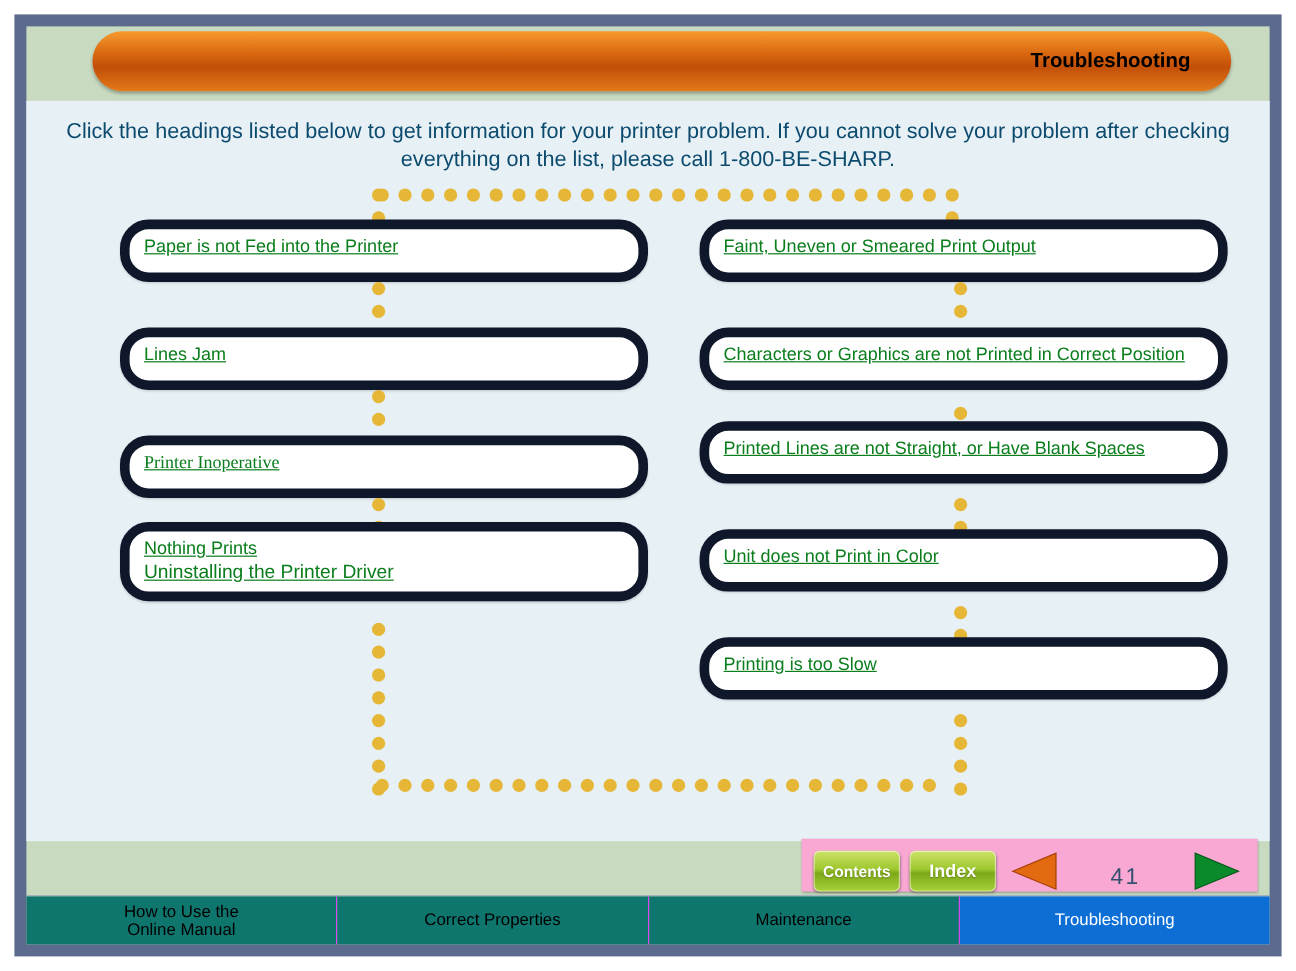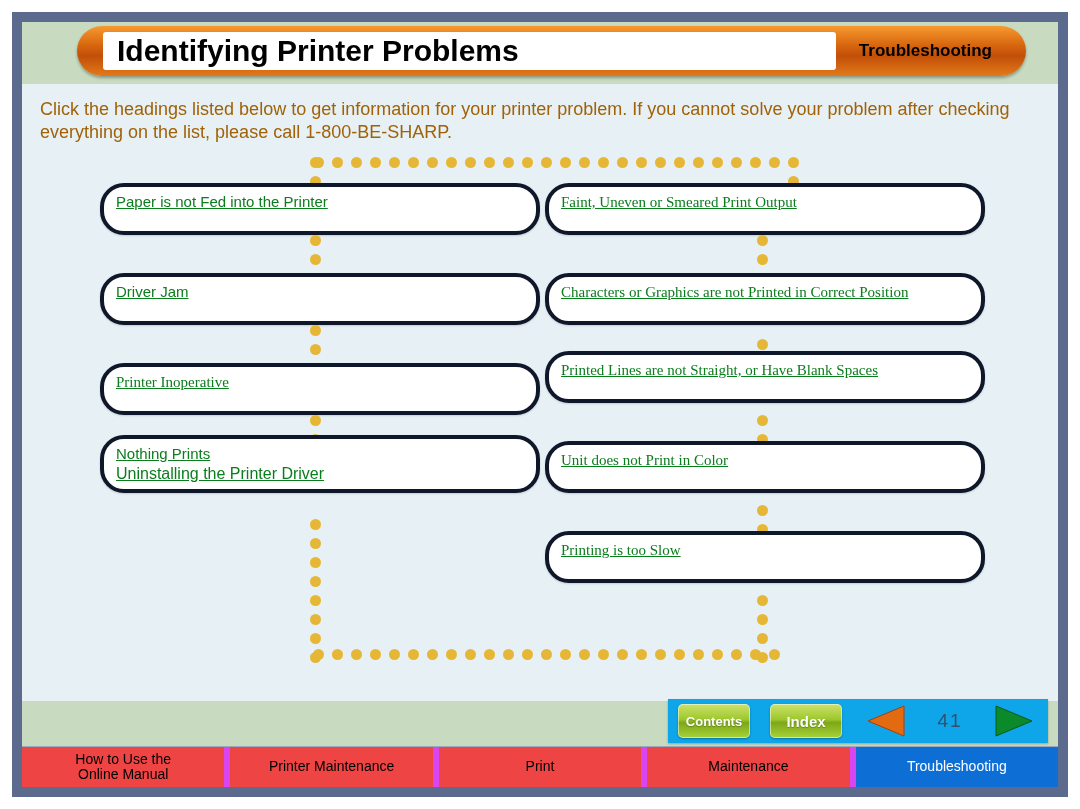--- a/index.html
+++ b/index.html
@@ -80,37 +80,38 @@
     left: 0;
     right: 0;
     top: 62px;
     bottom: 86px;
     background: #e6f0f5;
     padding: 14px 18px 10px 18px;
     box-sizing: border-box;
   }
   .intro {
     font-size: 18px;
-    color: #a16207;
+    color: #0c4a6e;
     line-height: 1.25;
     margin-bottom: 10px;
+    text-align: center;
   }
   .flow {
     position: relative;
     height: 520px;
   }
   .col {
     position: absolute;
     width: 440px;
   }
   .col.left  { left: 60px;  top: 30px; }
-  .col.right { left: 505px; top: 30px; font-family: Liberation Serif, serif; }
+  .col.right { left: 543px; top: 30px; }
   .topicbox {
     background: #fff;
-    border: 4px solid #0f172a;
+    border: 8px solid #0f172a;
     border-radius: 24px;
     min-height: 52px;
     box-sizing: border-box;
     padding: 6px 12px;
     margin-bottom: 12px;
     position: relative;
     box-shadow: 0 1px 2px rgba(0,0,0,.15);
   }
   .topicbox a {
     color: #0a7d1c;
@@ -138,25 +139,25 @@
     background: #e6b736;
     flex: 0 0 auto;
   }
   
   .navstrip {
     position: absolute;
     right: 10px;
     bottom: 44px;
     height: 44px;
     width: 380px;
-    background: #0ea5e9;
+    background: #f9a8d4;
     box-shadow: 0 1px 2px rgba(0,0,0,.25);
     display: flex;
-    align-items: center;
-    gap: 20px;
+    align-items: flex-end;
+    gap: 8px;
     padding: 0 10px;
     box-sizing: border-box;
   }
   .pillbtn {
     width: 72px;
     height: 34px;
     border-radius: 5px;
     display: flex;
     align-items: center;
     justify-content: center;
@@ -179,22 +180,22 @@
   
   .tabs {
     position: absolute;
     left: 0; right: 0; bottom: 0;
     height: 40px;
     display: flex;
     border-top: 1px solid #9ab;
   }
   .tab {
     flex: 1;
-    background: #ef4444;
-    border-right: 6px solid #d946ef;
+    background: #0f766e;
+    border-right: 1px solid #d946ef;
     display: flex;
     align-items: center;
     justify-content: center;
     font-size: 14px;
     color: #000;
     text-align: center;
     cursor: pointer;
     line-height: 1.1;
     padding: 2px 4px;
     box-sizing: border-box;
@@ -207,23 +208,20 @@
 </style>
 </head>
 <body>
 
 <div class="outer">
   <div class="frame">
     <div class="inner">
 
       <div class="titlebar-wrap">
         <div class="titlebar">
-          <div class="titlebar-inner">
-            <span class="title-text">Identifying Printer Problems</span>
-          </div>
           <span class="title-section">Troubleshooting</span>
         </div>
       </div>
 
       <div class="content">
         <div class="intro">Click the headings listed below to get information for your printer problem. If you cannot solve your problem after checking everything on the list, please call 1-800-BE-SHARP.</div>
 
         <div class="flow">
 
           <div class="dots-row" style="left:273px; top:4px; width:480px;">
@@ -266,21 +264,21 @@
 
           <div class="col left">
             <div class="topicbox">
               <a>Paper is not Fed into the Printer</a>
             </div>
             <div class="dots-col" style="left:210px; top:52px; height:38px; position:absolute;">
                 <div class="dot"></div>
                 <div class="dot"></div>
               </div>
             <div class="topicbox" style="margin-top:38px;">
-              <a>Driver Jam</a>
+              <a>Lines Jam</a>
             </div>
             <div class="dots-col" style="left:210px; top:142px; height:38px; position:absolute;">
                 <div class="dot"></div>
                 <div class="dot"></div>
               </div>
             <div class="topicbox" style="margin-top:38px;font-family:Liberation Serif, serif;">
               <a>Printer Inoperative</a>
             </div>
             <div class="dots-col" style="left:210px; top:232px; height:38px; position:absolute;">
                 <div class="dot"></div>
@@ -386,24 +384,21 @@
             <polygon points="2,2 2,32 38,17" fill="#0a8a2a" stroke="#055a18" stroke-width="1"></polygon>
           </svg>
         </div>
       </div>
 
       <div class="tabs">
         <div class="tab">
             <span>How to Use the<br>Online Manual</span>
           </div>
         <div class="tab">
-            <span>Printer Maintenance</span>
-          </div>
-        <div class="tab">
-            <span>Print</span>
+            <span>Correct Properties</span>
           </div>
         <div class="tab">
             <span>Maintenance</span>
           </div>
         <div class="tab active">
             <span>Troubleshooting</span>
           </div>
       </div>
 
     </div>

